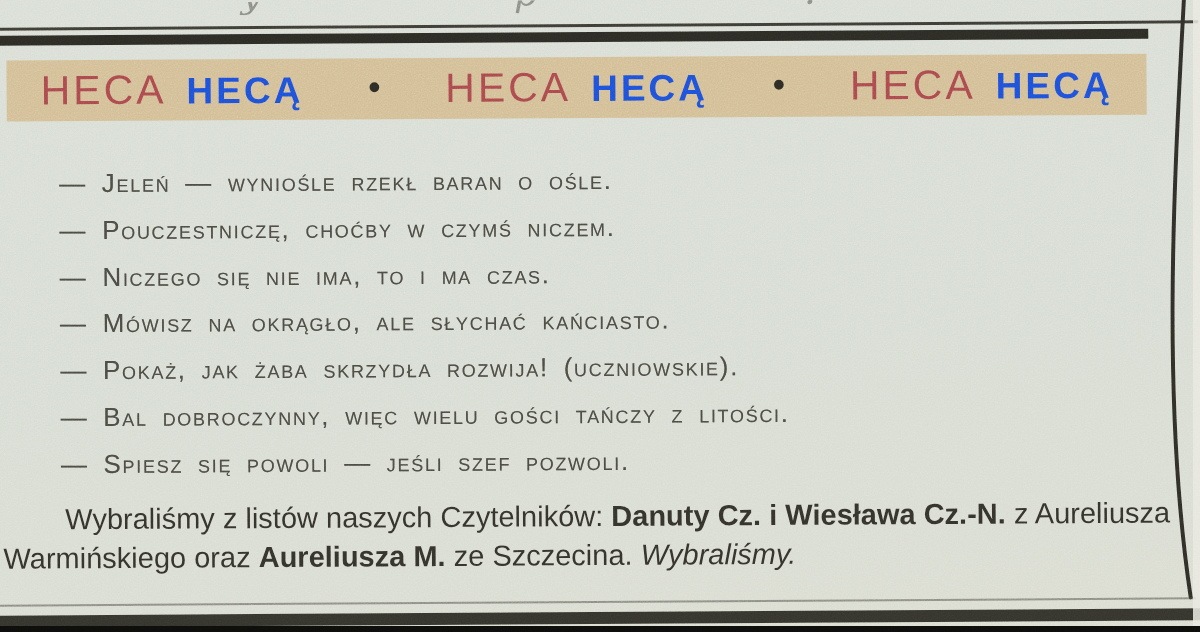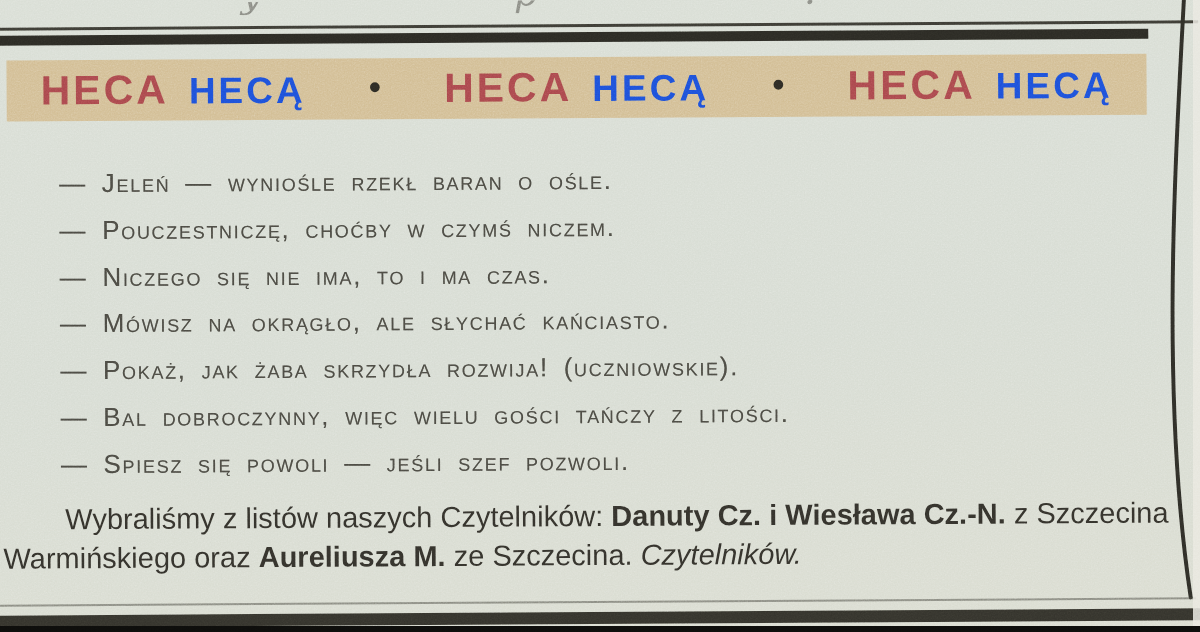--- a/index.html
+++ b/index.html
@@ -19,21 +19,21 @@
   
   .rule-top-thin{position:absolute;top:24px;left:-6px;width:1206px;height:3px;background:#3c3b34;}
   .rule-top-thick{position:absolute;top:32px;left:-6px;width:1156px;height:10px;background:#2b2a24;}
   .rule-bot-thin{position:absolute;top:601px;left:-6px;width:1200px;height:2px;background:rgba(75,75,66,.55);}
   .rule-bot-thick{position:absolute;top:612px;left:-6px;width:1216px;height:12px;background:#34332c;}
 
   
   .banner{position:absolute;top:57px;left:8px;width:1140px;height:61px;background:#d2bd93;
     display:flex;align-items:center;justify-content:space-between;padding:0 34px;box-sizing:border-box;}
   .pair{display:flex;align-items:baseline;gap:20px;}
-  .word-red{font-size:41px;font-weight:bold;color:#a8474b;letter-spacing:3px;line-height:1;}
+  .word-red{font-size:41px;font-weight:normal;color:#a8474b;letter-spacing:3px;line-height:1;}
   .word-black{font-size:37px;font-weight:bold;color:#1d4ed8;letter-spacing:3px;line-height:1;}
   .bullet{font-size:34px;font-weight:bold;color:#2c2a24;line-height:1;transform:translateY(-3px);}
 
   
   .jokes{position:absolute;top:157px;left:60px;right:30px;}
   .joke{height:46.8px;line-height:46.8px;font-size:26px;font-variant:small-caps;
     letter-spacing:1.7px;word-spacing:6px;color:#4a4942;white-space:nowrap;
     text-shadow:0 0 .4px rgba(60,60,52,.5);}
 
   
@@ -89,22 +89,22 @@
     <div class="joke">— Jeleń — wyniośle rzekł baran o ośle.</div>
     <div class="joke">— Pouczestniczę, choćby w czymś niczem.</div>
     <div class="joke">— Niczego się nie ima, to i ma czas.</div>
     <div class="joke">— Mówisz na okrągło, ale słychać kańciasto.</div>
     <div class="joke">— Pokaż, jak żaba skrzydła rozwija! (uczniowskie).</div>
     <div class="joke">— Bal dobroczynny, więc wielu gości tańczy z litości.</div>
     <div class="joke">— Spiesz się powoli — jeśli szef pozwoli.</div>
   </div>
 
   <div class="credits">
-    <div class="cr-line line1"><span>Wybraliśmy z listów naszych Czytelników: </span><span class="b">Danuty Cz. i Wiesława Cz.-N.</span><span> z Szczecina</span></div>
-    <div class="cr-line line2"><span>Warmińskiego oraz </span><span class="b">Aureliusza M.</span><span> ze Szczecina. </span><span class="i">Czytelników.</span></div>
+    <div class="cr-line line1"><span>Wybraliśmy z listów naszych Czytelników: </span><span class="b">Danuty Cz. i Wiesława Cz.-N.</span><span> z Aureliusza</span></div>
+    <div class="cr-line line2"><span>Warmińskiego oraz </span><span class="b">Aureliusza M.</span><span> ze Szczecina. </span><span class="i">Wybraliśmy.</span></div>
   </div>
 
   <svg class="vframe" width="1200" height="632" aria-hidden="true">
     <path d="M 1186 0 C 1176 170, 1160 400, 1189 601" fill="none" stroke="#2e2d27" stroke-width="4" stroke-linecap="round"></path>
   </svg>
 
   <div class="rule-bot-thin"></div>
   <div class="rule-bot-thick"></div>
 </div>
 

